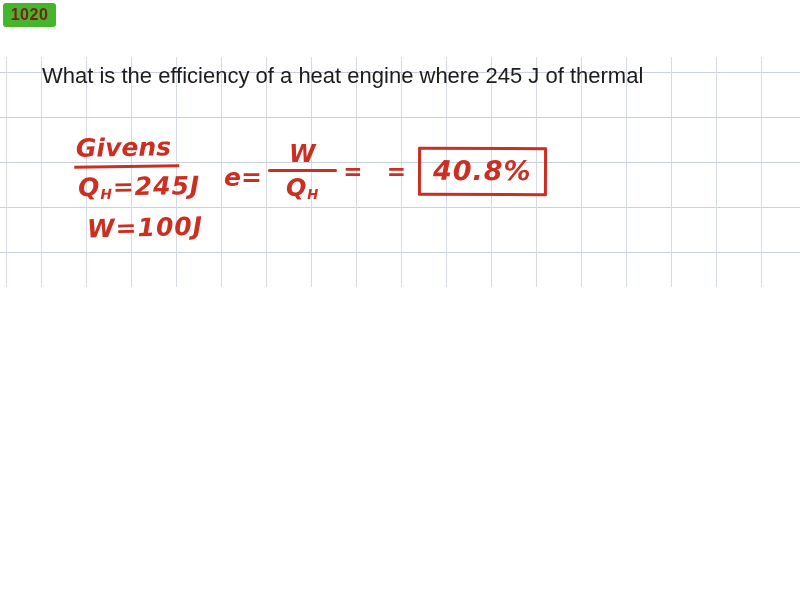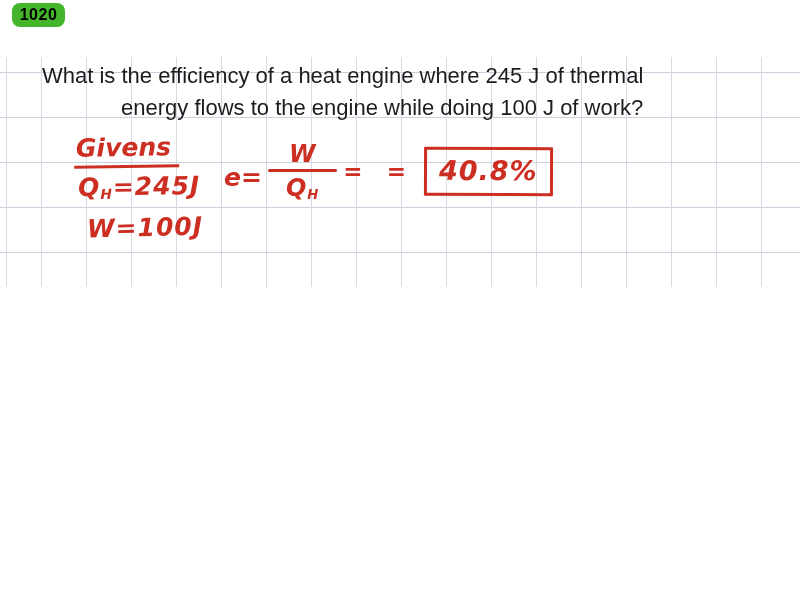--- a/index.html
+++ b/index.html
@@ -17,24 +17,24 @@
   }
   .grid-v{
     position:absolute;left:0;top:57px;width:800px;height:230px;
     background:repeating-linear-gradient(to right,
       var(--grid-line-light,#d6dae2) 0 1px,transparent 1px 45px);
     background-position:41px 0;
     pointer-events:none;
   }
   
   .badge{
-    position:absolute;left:12px;top:3px;width:53px;height:24px;
-    background:var(--badge-green,#45b52b);color:#000000;
+    position:absolute;left:3px;top:3px;width:53px;height:24px;
+    background:var(--badge-green,#45b52b);color:#7f1d1d;
     font-size:16px;font-weight:bold;line-height:24px;text-align:center;
-    border-radius:8px;letter-spacing:0.5px;
+    border-radius:3px;letter-spacing:0.5px;
   }
   
   .question{
     position:absolute;left:42px;top:60px;
     font-size:22px;line-height:32px;color:var(--text-black,#1c1c1e);text-align:right;
   }
   
   .ink{
     position:absolute;color:var(--ink-red,#cc2e22);
     font-family:"DejaVu Sans",sans-serif;font-style:italic;font-weight:bold;
@@ -52,38 +52,37 @@
   }
   .eq-lhs{font-size:25px;margin-top:12px;}
   .frac{display:flex;flex-direction:column;align-items:center;font-size:24px;letter-spacing:1px;}
   .frac .num{padding:0 6px 1px;}
   .frac .bar{height:3px;background:var(--ink-red,#cc2e22);width:100%;border-radius:2px;}
   .frac .den{padding:2px 18px 0;}
   .eq-sign{font-size:23px;}
   .eq-sign.second{margin-left:12px;}
   .answer-box{
     border:3px solid var(--ink-red,#cc2e22);border-radius:1px;
-    margin-left:12px;padding:5px 12px 7px;
+    margin-left:6px;padding:5px 12px 7px;
     font-size:27px;letter-spacing:1px;
     transform:rotate(0.2deg);
   }
 </style>
 </head>
 <body>
 
 <div class="page">
 
   <div class="grid-h"></div>
   <div class="grid-v"></div>
 
   <div class="badge">1020</div>
 
   <div class="question">
     <div>What is the efficiency of a heat engine where 245 J of thermal</div>
-    <div>energy flows to the engine while doing 100 J of work?</div>
   </div>
 
   <div class="ink givens-title">Givens</div>
 
   <div class="ink given-0"><span>Q</span><sub>H</sub><span>=245J</span></div>
 
   <div class="ink given-1"><span>W</span><sub></sub><span>=100J</span></div>
 
   <div class="ink equation">
     <span class="eq-lhs">e=</span>

